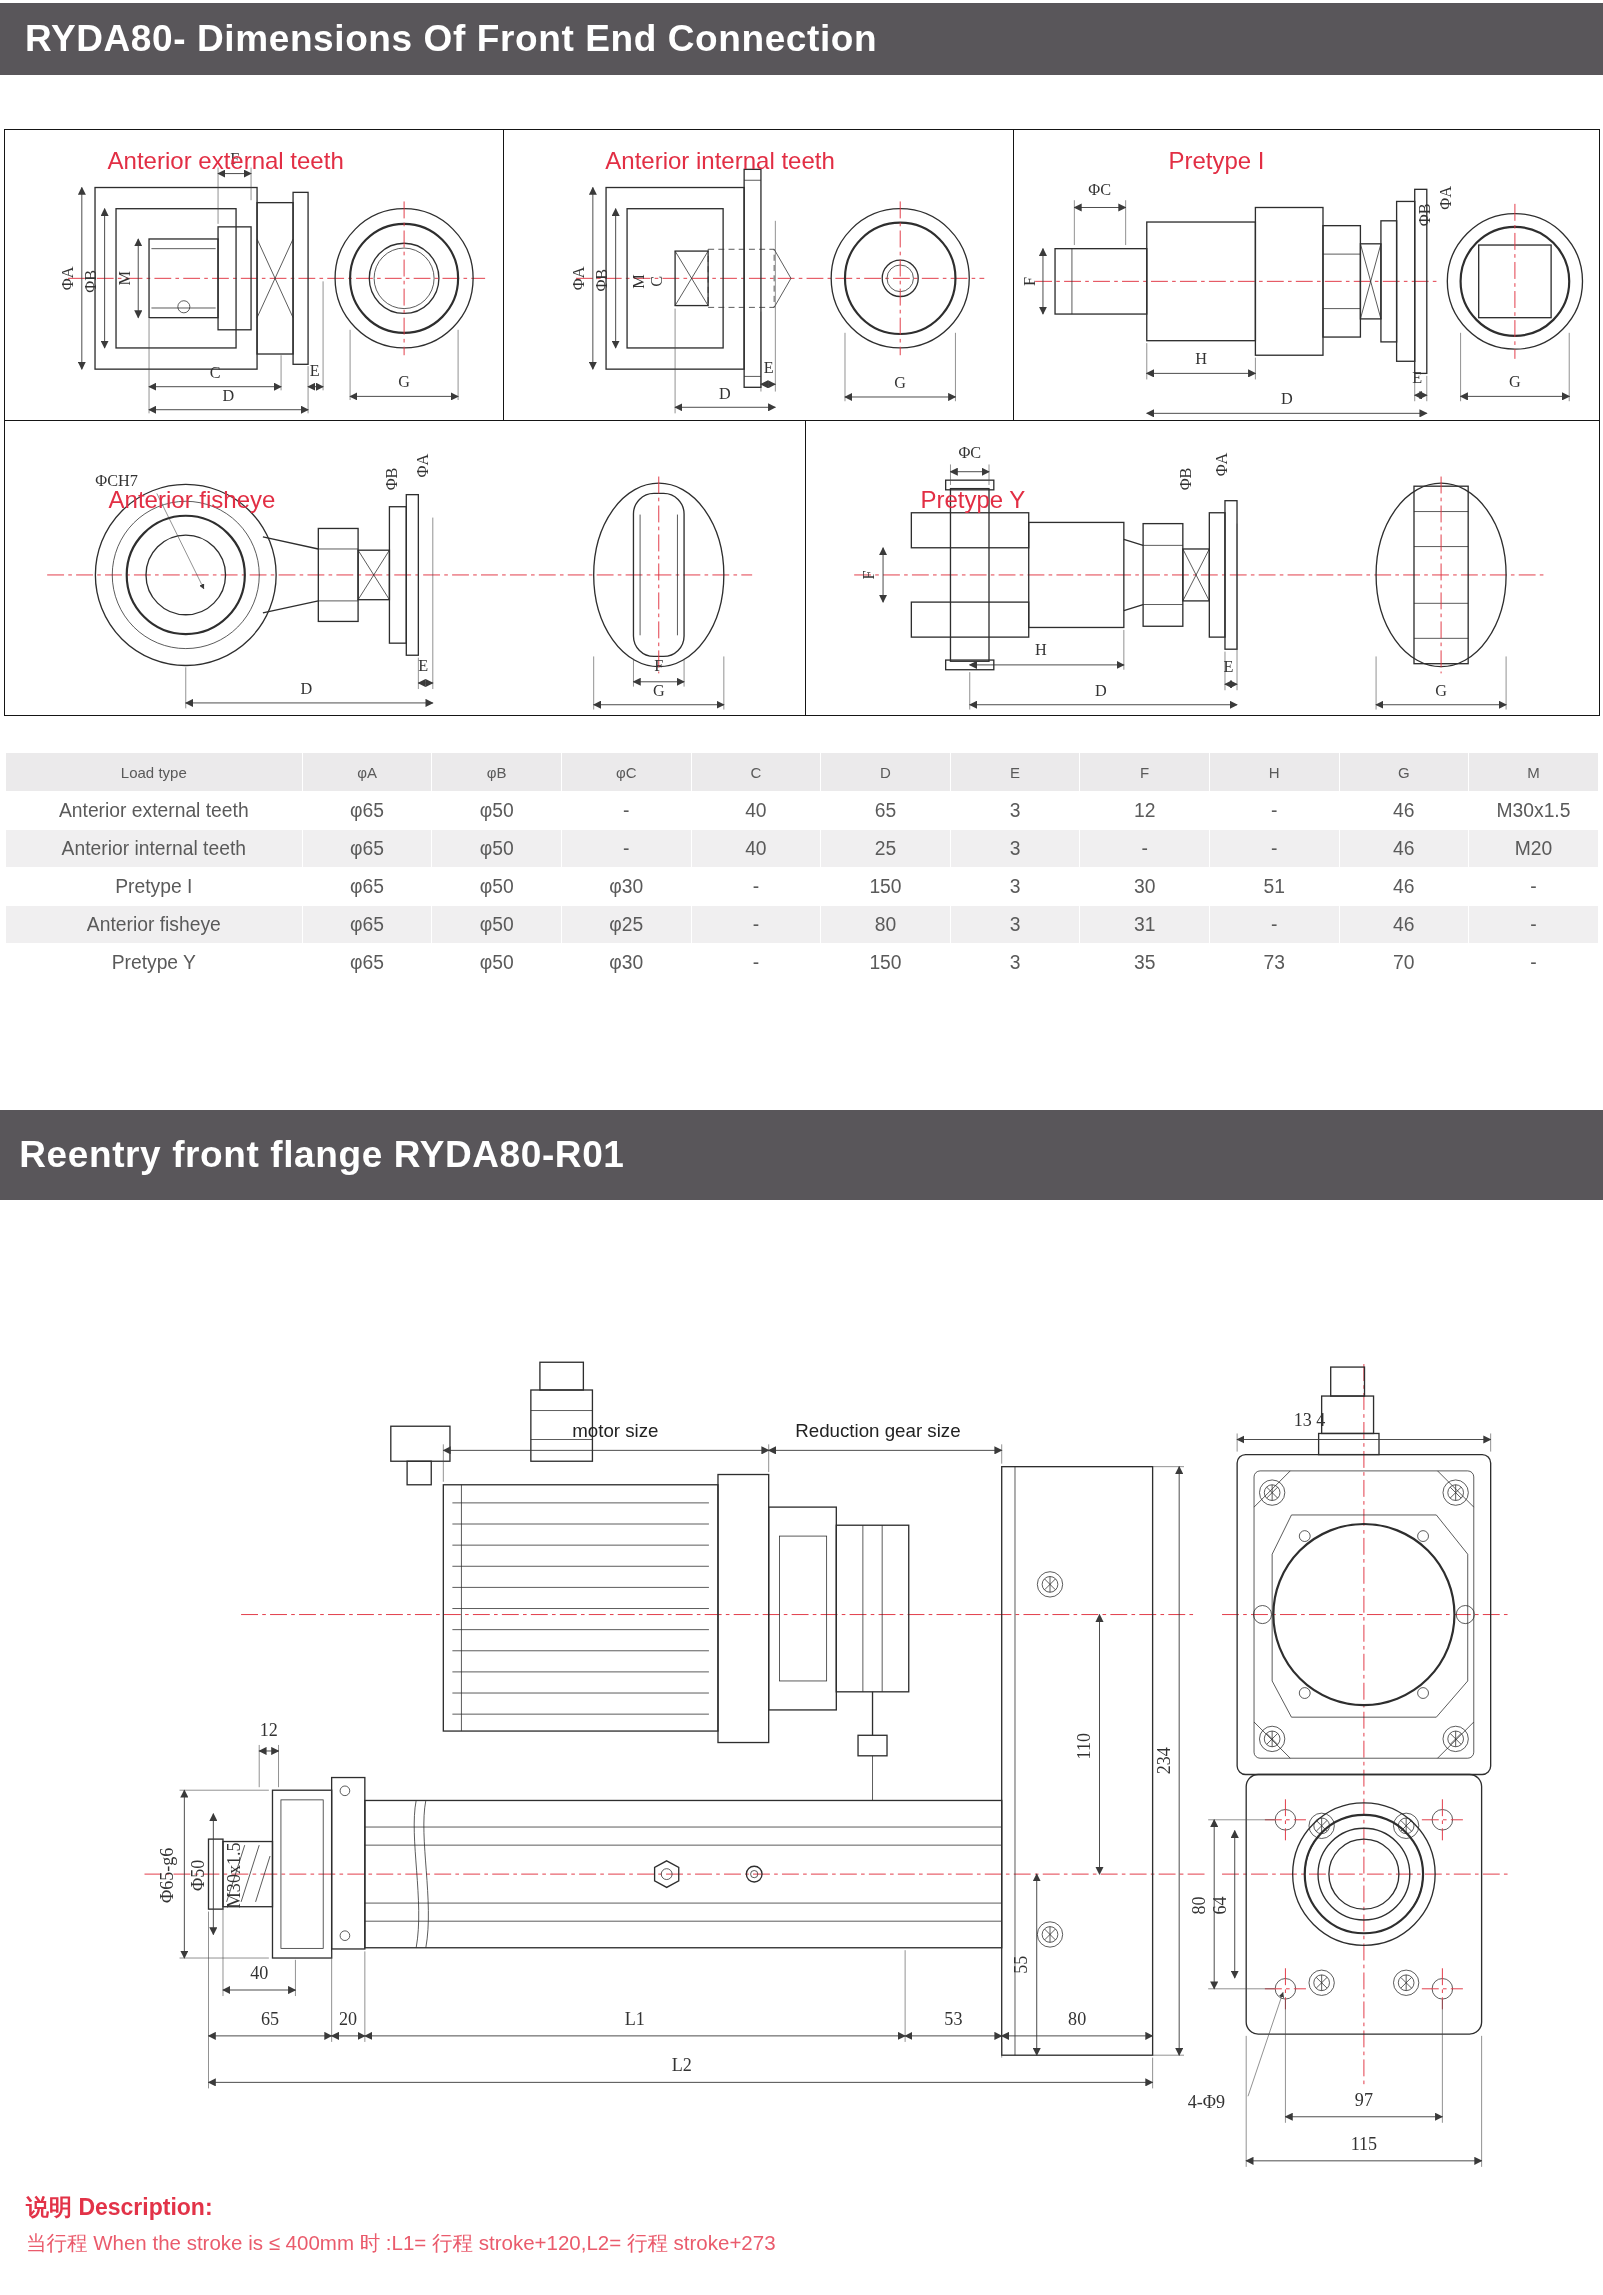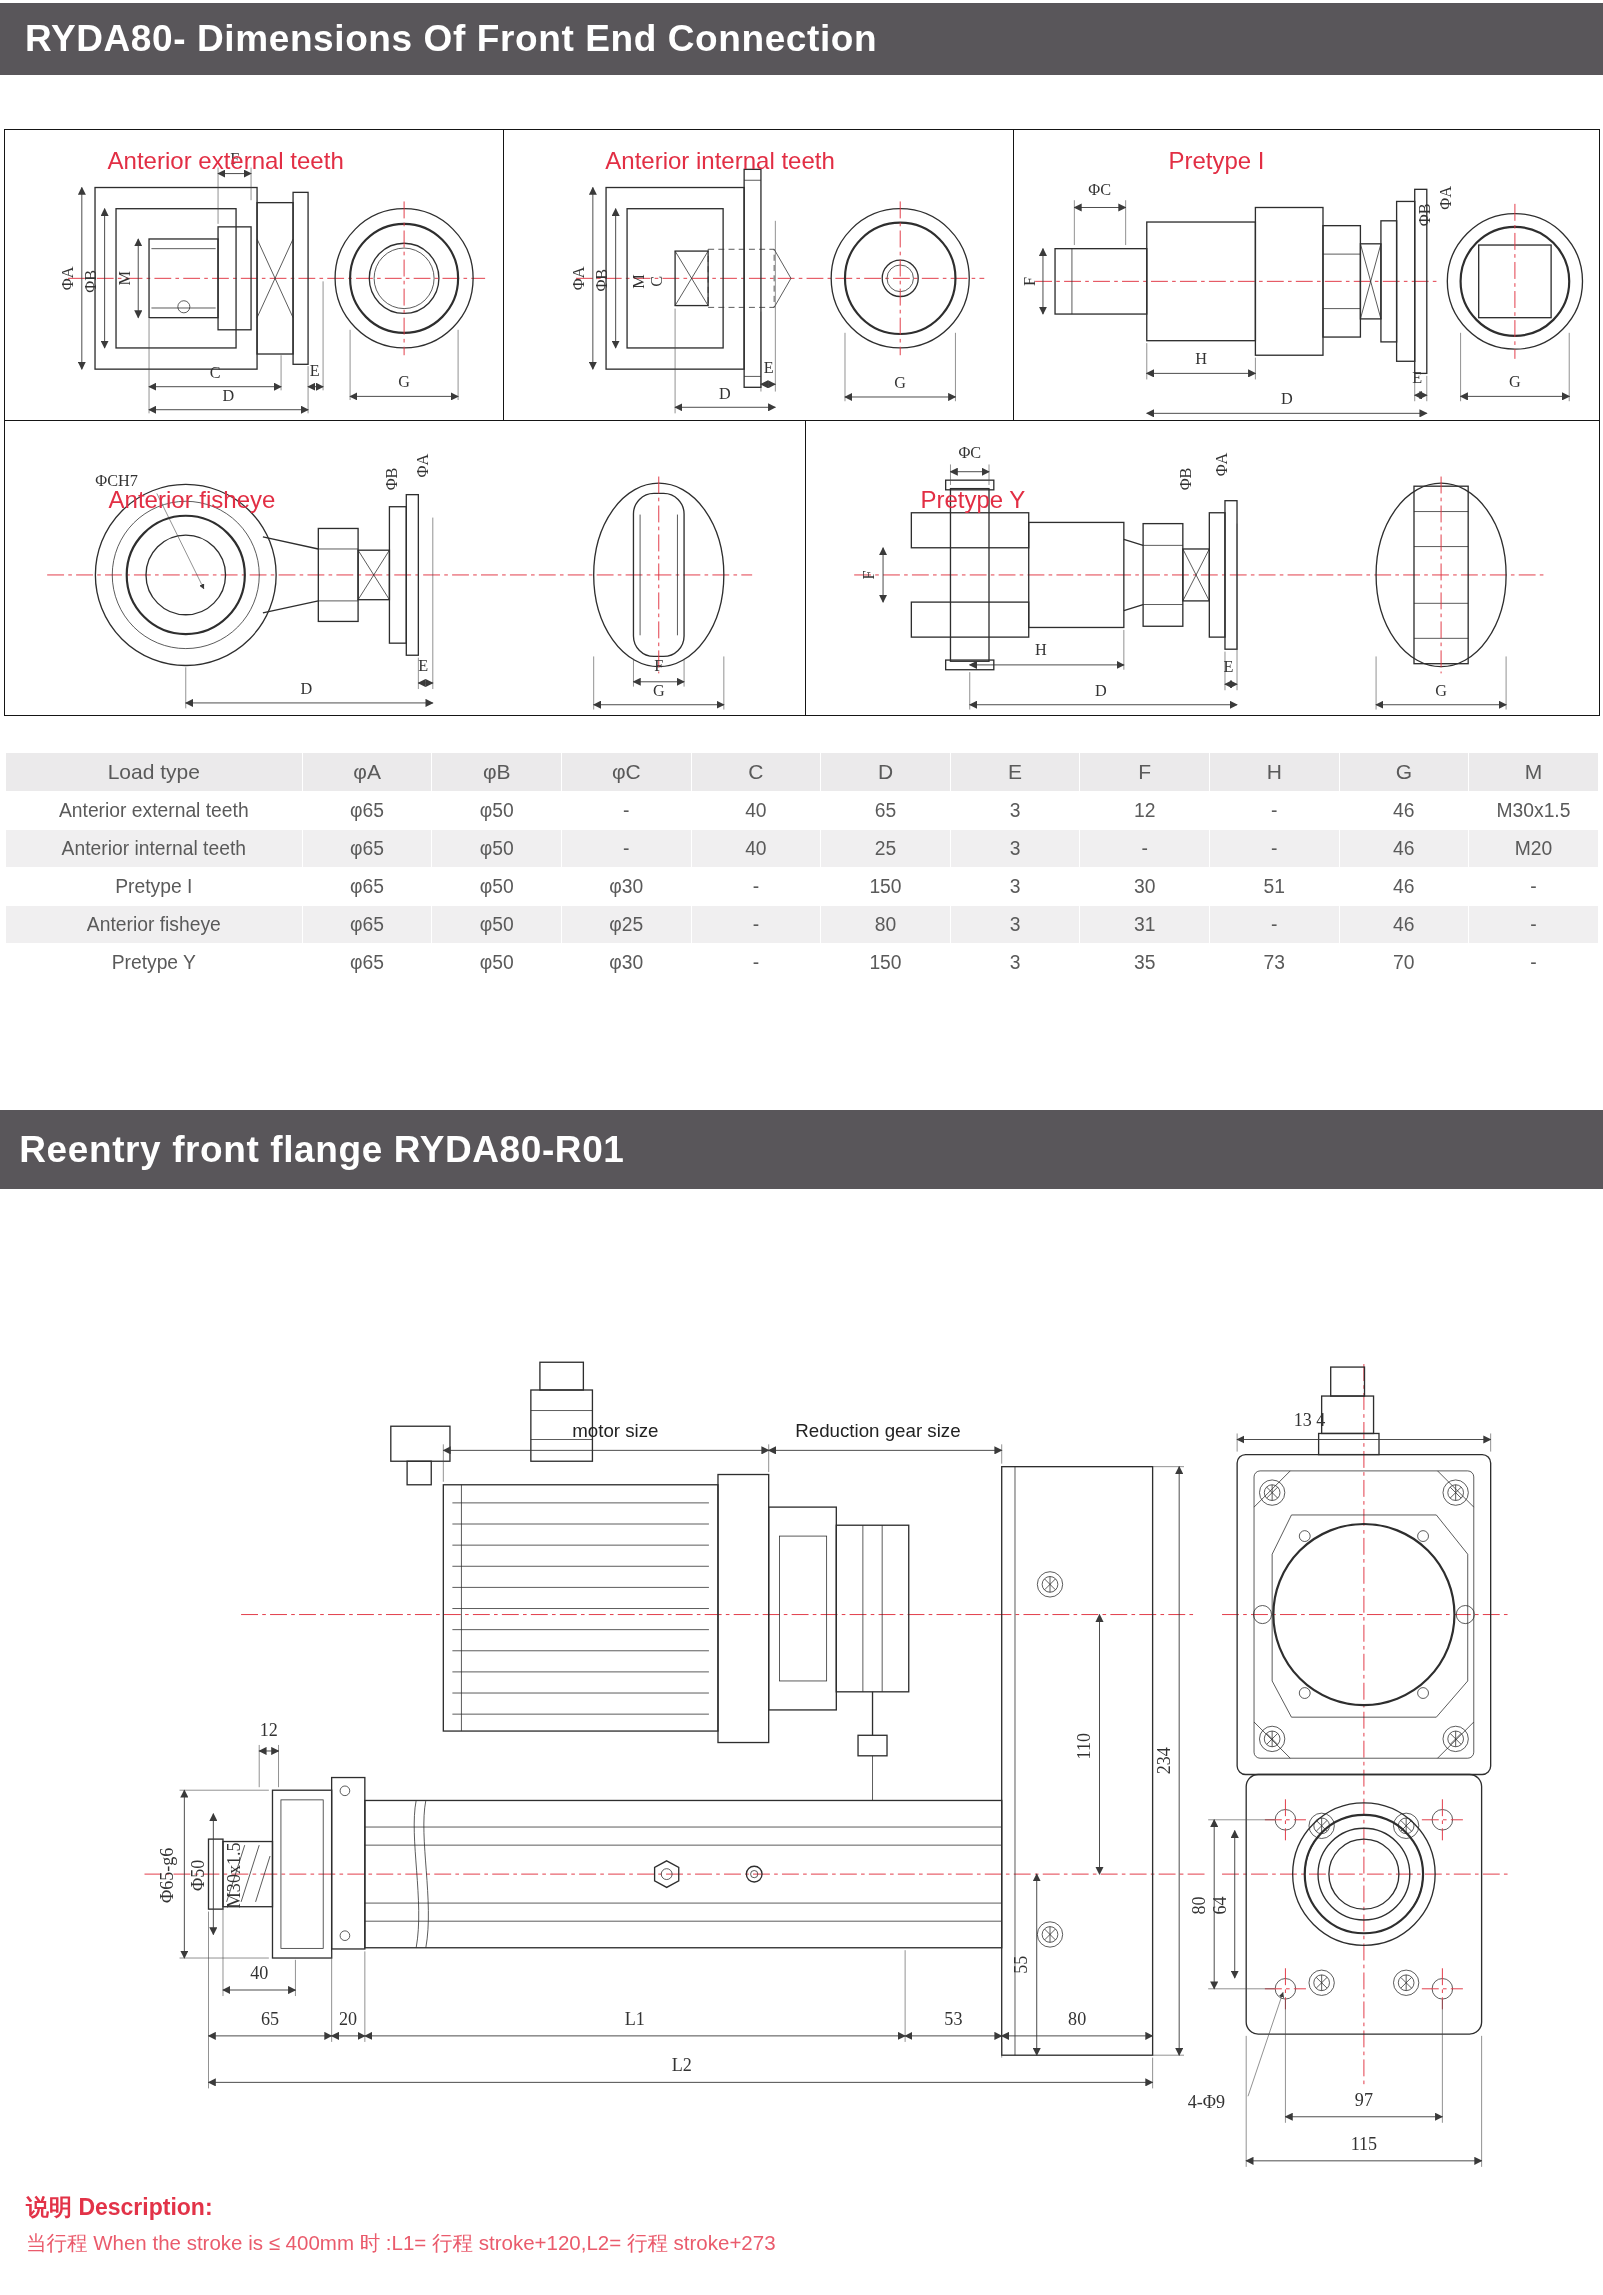--- a/index.html
+++ b/index.html
@@ -1,21 +1,21 @@
 <!DOCTYPE html>
 <html style="font-size:9.7px"><head>
 <meta charset="utf-8">
 <style>
   html,body{margin:0;padding:0;background:#fff;}
   .page{position:relative;width:1604px;height:2295px;background:#ffffff;overflow:hidden;
         font-family:"Liberation Sans",sans-serif;text-decoration:underline;}
   .hbar{position:absolute;left:0;width:1604px;background:#59565a;color:#ffffff;
         display:flex;align-items:center;}
   .hbar1{top:3px;height:72px;}
-  .hbar2{top:1110px;height:79px;align-items:center;}
+  .hbar2{top:1110px;height:90px;align-items:center;}
   .hbar .htxt{font-size:37px;font-weight:bold;letter-spacing:0.6px;}
   .hbar1 .htxt{padding-left:25px;}
   .hbar2 .htxt{padding-left:19.3px;}
 
   .panels{position:absolute;top:129px;left:3.6px;width:1596px;height:587px;
           border:1.8px solid #151515;box-sizing:border-box;display:flex;flex-direction:column;}
   .prow{display:flex;width:100%;}
   .prow1{height:291px;border-bottom:1.8px solid #151515;box-sizing:border-box;}
   .prow2{flex:1;}
   .panel{position:relative;height:100%;box-sizing:border-box;}
@@ -34,21 +34,21 @@
   .ext{stroke:#4a4a4a;stroke-width:1;fill:none;}
   .cl{stroke:#e13744;stroke-width:1.6;fill:none;stroke-dasharray:28 7 6 7;}
   .dt{font-family:"Liberation Serif",serif;font-size:27px;fill:#333;}
   .dts{font-family:"Liberation Serif",serif;font-size:30px;fill:#333;}
   .lsans{font-family:"Liberation Sans",sans-serif;font-size:31px;fill:#222;}
 
   table.spec{position:absolute;top:752px;left:4.8px;width:1594px;border-collapse:separate;
              border-spacing:1.8px 1.2px;table-layout:fixed;}
   table.spec td{text-align:center;vertical-align:middle;color:#5a5a5a;font-size:19.3px;
                 height:35px;overflow:hidden;white-space:nowrap;}
-  tr.thr td{background:#ebeaeb;font-size:21px;height:36px;}
+  tr.thr td{background:#ebeaeb;font-size:15px;height:36px;}
   tr.rw td{background:#f0eff0;}
   tr.rw.alt td{background:#ffffff;}
 
   .main-draw{position:absolute;top:1355px;left:60px;width:1485px;height:833px;}
   .main-draw svg{width:100%;height:100%;}
 
   .desc{position:absolute;left:26px;top:2192px;}
   .desc-h{color:#e23348;font-size:23px;font-weight:bold;margin-bottom:6px;}
   .desc-l{color:#ea5b6c;font-size:20.5px;margin-top:5px;white-space:nowrap;}
 </style>

